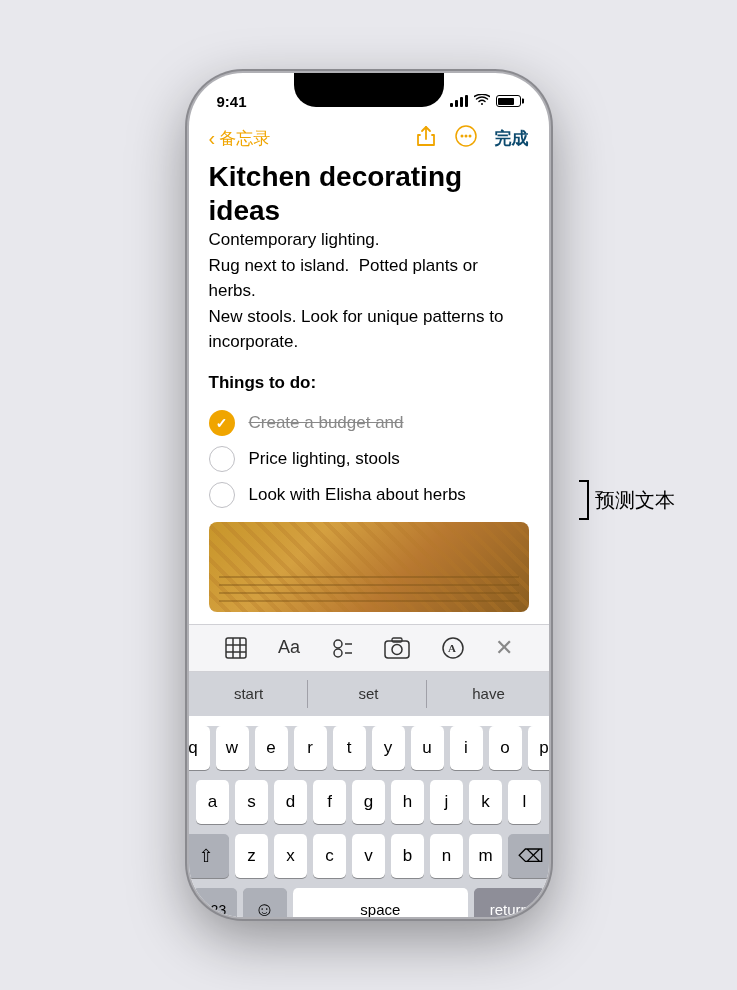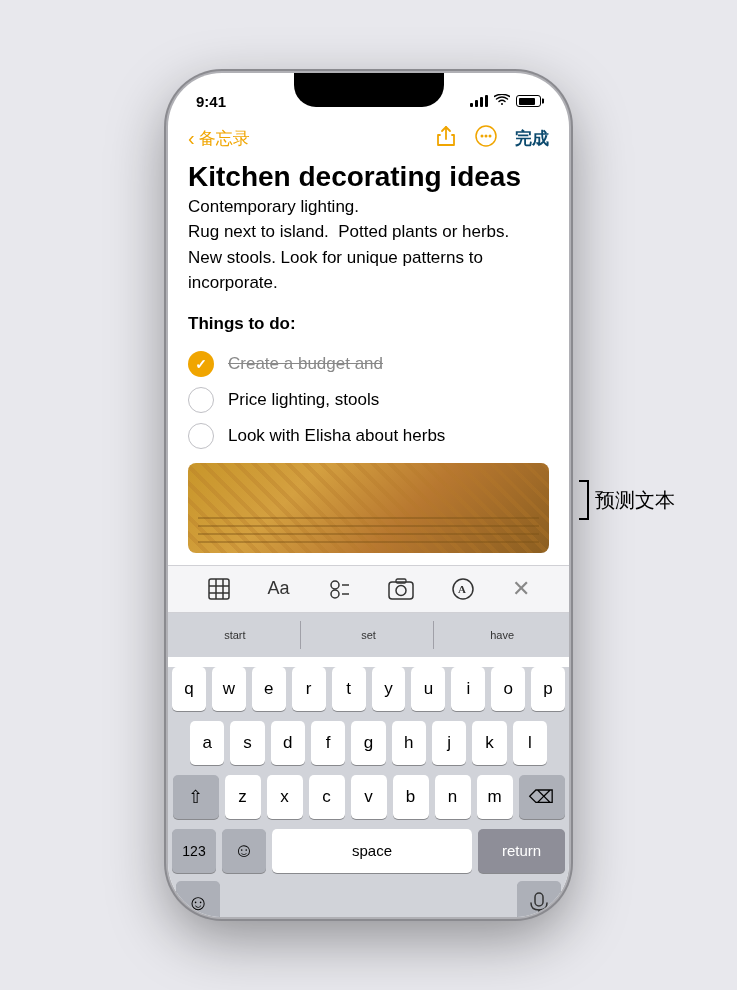--- a/index.html
+++ b/index.html
@@ -8,21 +8,21 @@
       height: 990px;
       background: #e8e8ed;
       display: flex;
       align-items: center;
       justify-content: center;
       font-family: -apple-system, 'SF Pro Display', 'Helvetica Neue', Arial, sans-serif;
       overflow: hidden;
     }
 
     .phone-frame {
-      width: 401px;
+      width: 360px;
       height: 844px;
       background: #fff;
       border-radius: 54px;
       position: relative;
       overflow: hidden;
       box-shadow: 0 0 0 2px #b0b0b5, 0 0 0 4px #8a8a8f, 0 20px 60px rgba(0,0,0,0.4);
     }
 
     
     .notch {
@@ -261,21 +261,21 @@
     .predictive-divider {
       position: absolute;
       top: 8px;
       bottom: 8px;
       width: 0.5px;
       background: #a0a0a8;
     }
     .predictive-word {
       flex: 1;
       text-align: center;
-      font-size: 11px;
+      font-size: 15px;
       color: #333;
       padding: 0 10px;
     }
 
     
     .keyboard {
       background: #d1d3d9;
       padding: 0 4px 4px;
     }
     .key-row {

